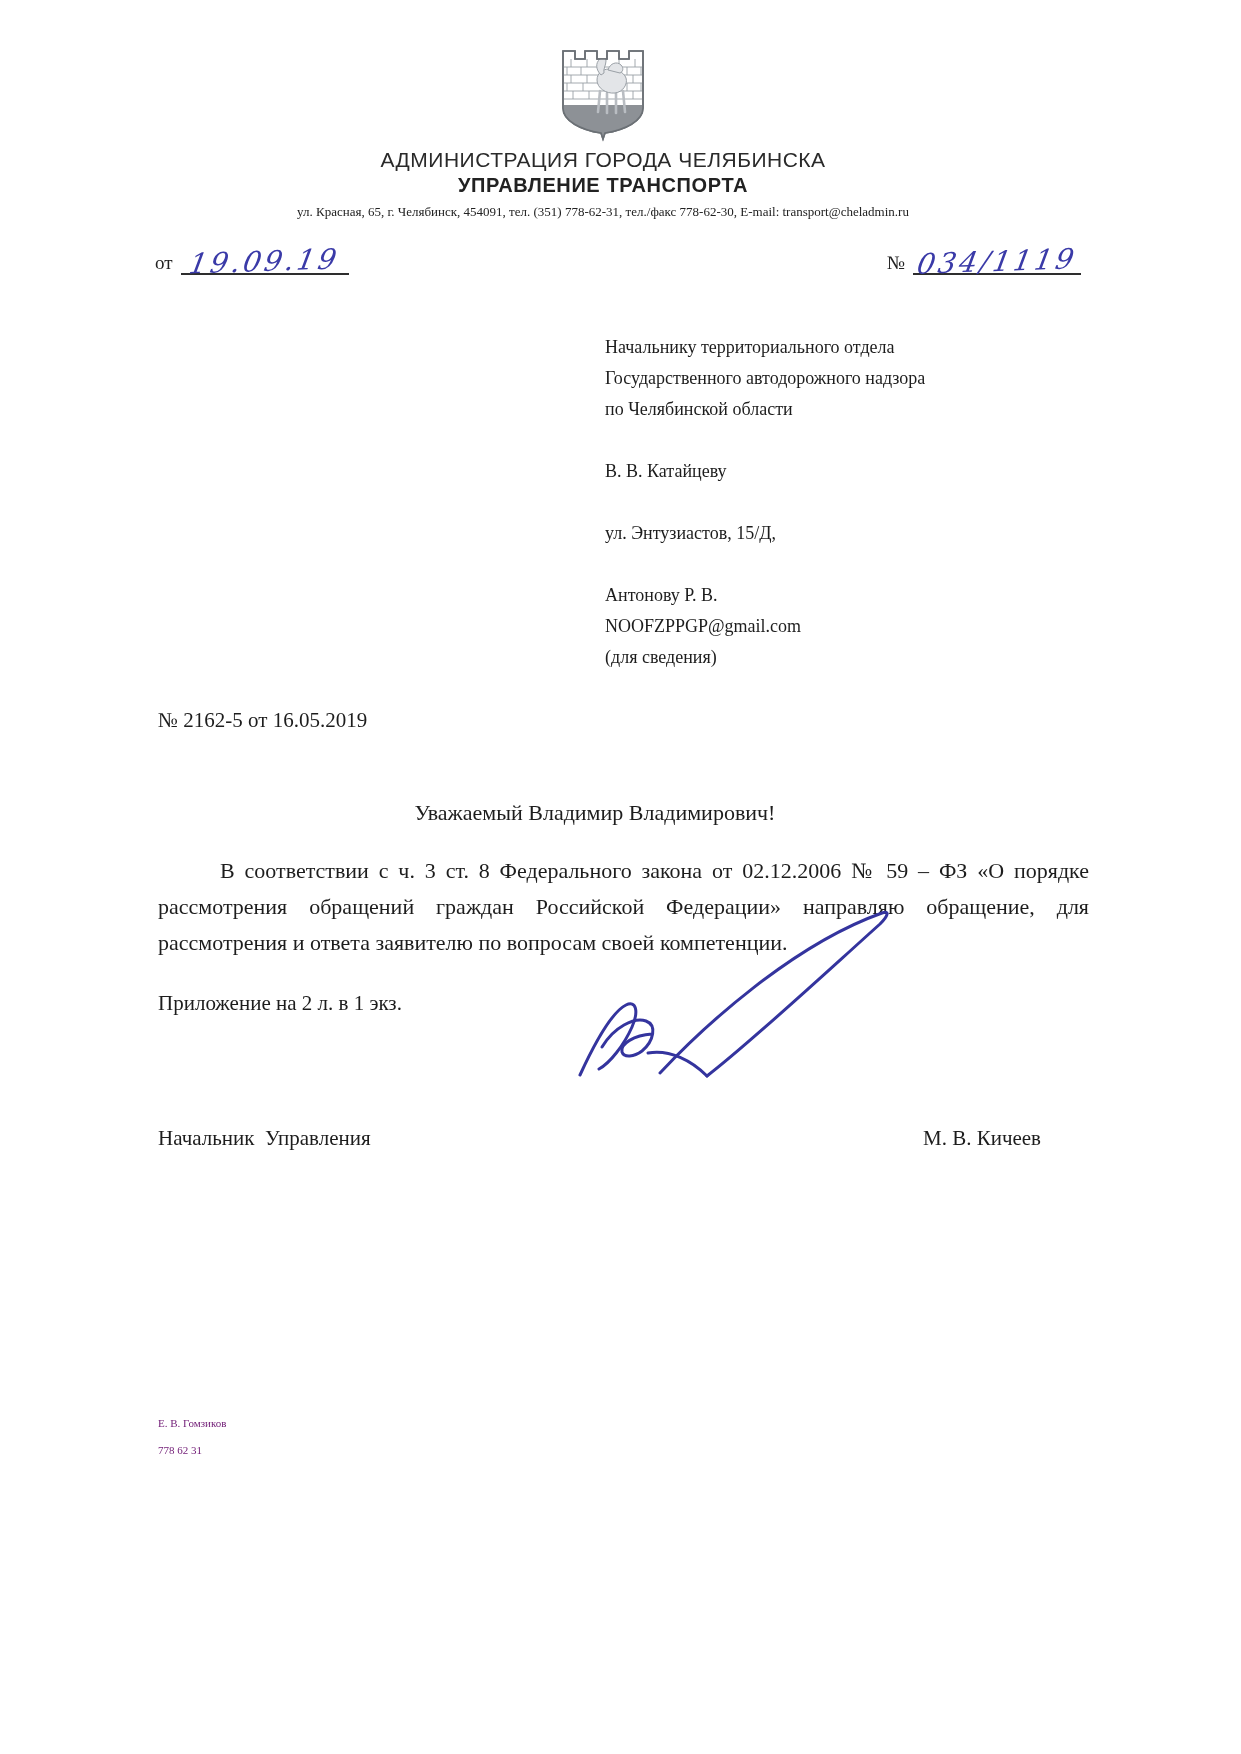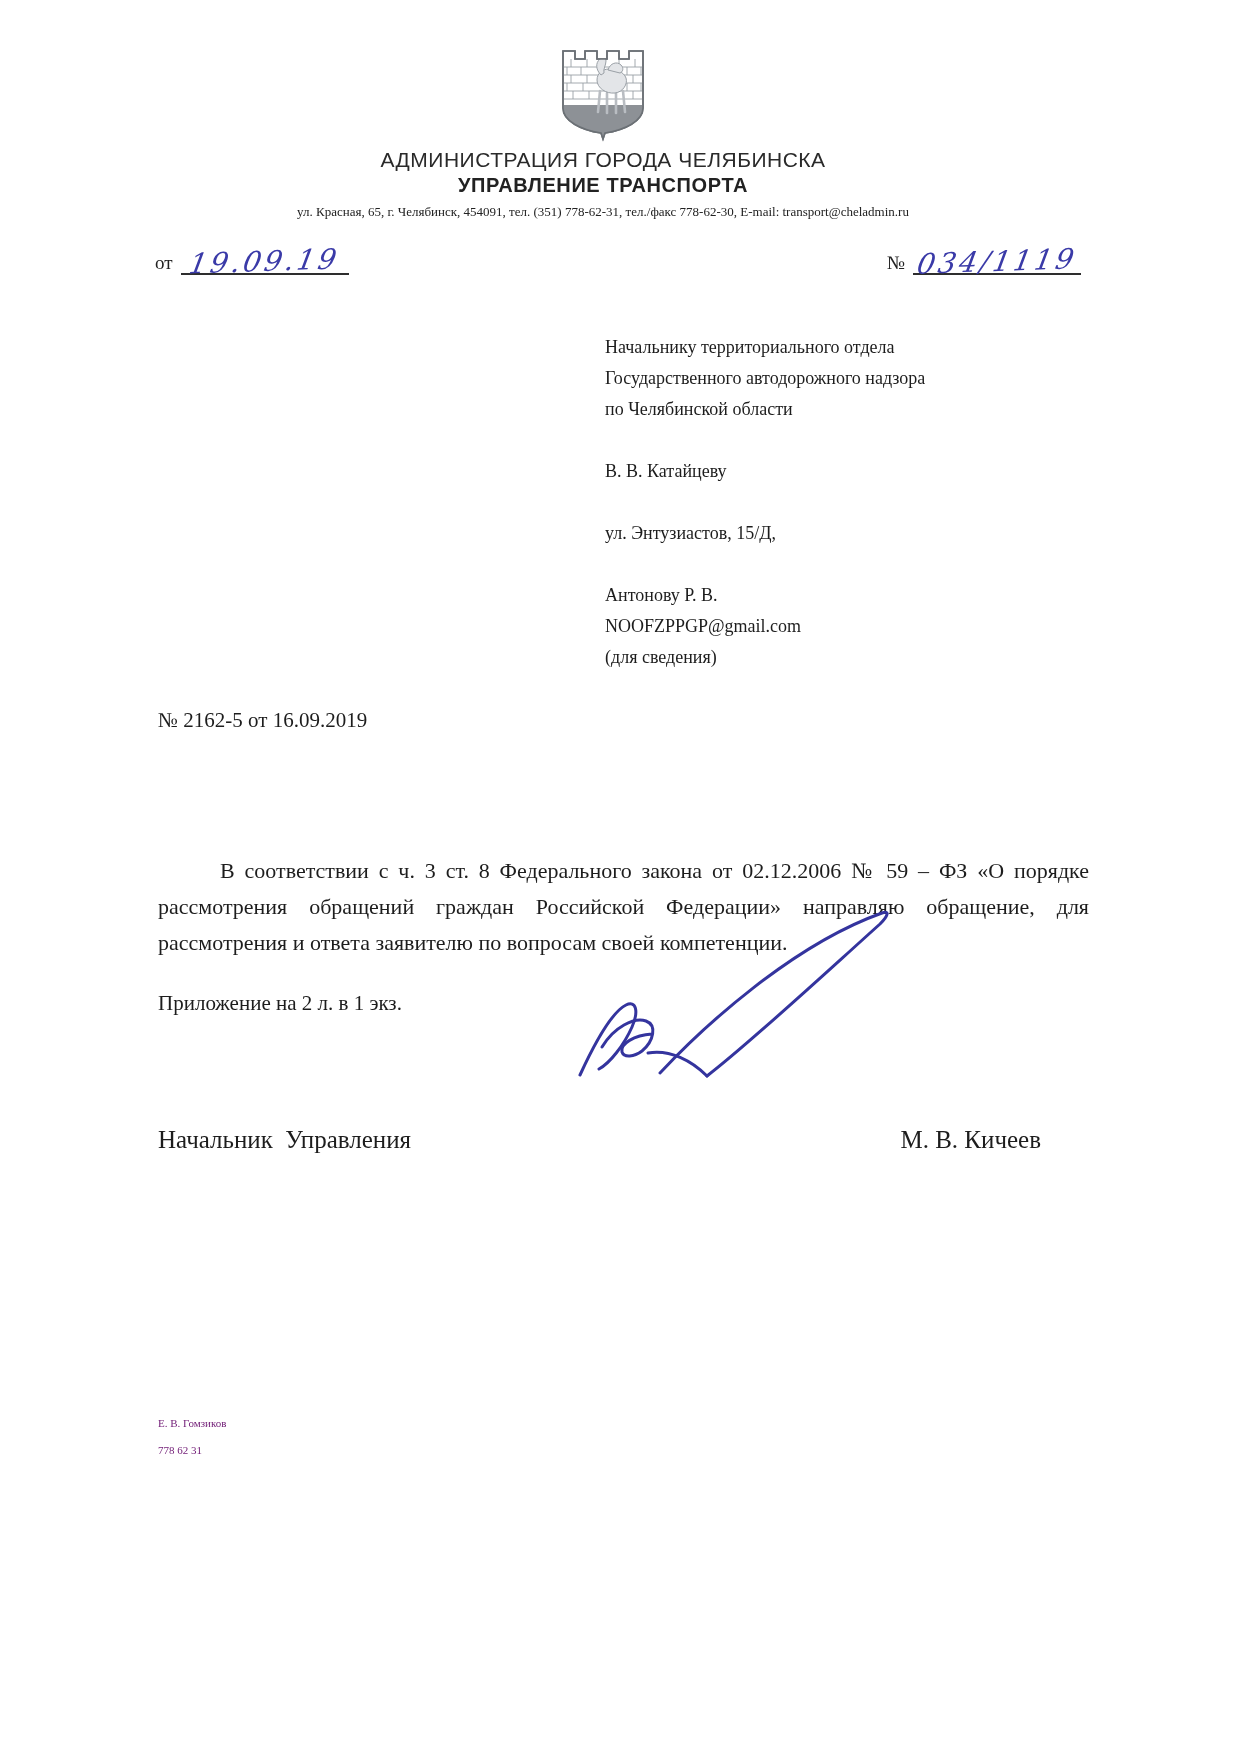--- a/index.html
+++ b/index.html
@@ -41,21 +41,21 @@
   
   .salutation{position:absolute;left:0;top:800px;width:1190px;text-align:center;font-size:22px;color:#1d1d1d;}
   
   .body-par{
     position:absolute;left:158px;right:152px;top:853px;
     font-size:22px;line-height:36px;
     text-align:justify;text-indent:62px;color:#1d1d1d;
   }
   .attachment{position:absolute;left:158px;top:991px;font-size:21px;color:#1d1d1d;}
   
-  .sig-row{position:absolute;left:158px;right:200px;top:1126px;display:flex;justify-content:space-between;align-items:baseline;font-size:25px;color:#1d1d1d;gap:20px;}
+  .sig-row{position:absolute;left:158px;right:200px;top:1126px;display:flex;justify-content:space-between;align-items:baseline;font-size:21px;color:#1d1d1d;gap:20px;}
   .sig-position{white-space:pre-wrap;}
   .signature-svg{position:absolute;left:552px;top:903px;width:360px;height:180px;}
   
   .footer{position:absolute;left:158px;top:1410px;font-size:11px;line-height:27px;color:#701a75;}
 </style>
 </head>
 <body>
 
 <div class="page">
 
@@ -133,22 +133,23 @@
     <div class="gap"></div>
     <div>В. В. Катайцеву</div>
     <div class="gap"></div>
     <div>ул. Энтузиастов, 15/Д,</div>
     <div class="gap"></div>
     <div>Антонову Р. В.</div>
     <div>NOOFZPPGP@gmail.com</div>
     <div>(для сведения)</div>
   </div>
 
-  <div class="outgoing-ref">№ 2162-5 от 16.09.2019</div>
+  <div class="outgoing-ref">№ 2162-5 от 16.05.2019</div>
 
+  <div class="salutation">Уважаемый Владимир Владимирович!</div>
 
   <div class="body-par">В соответствии с ч. 3 ст. 8 Федерального закона от 02.12.2006 № 59 – ФЗ «О порядке рассмотрения обращений граждан Российской Федерации» направляю обращение, для рассмотрения и ответа заявителю по вопросам своей компетенции.</div>
 
   <div class="attachment">Приложение на 2 л. в 1 экз.</div>
 
   <svg class="signature-svg" viewBox="0 0 360 180" xmlns="http://www.w3.org/2000/svg">
     <g fill="none" stroke="#34349e" stroke-width="3" stroke-linecap="round">
       <path d="M28,172 C45,135 62,108 74,102 C84,97 87,108 80,124 C72,142 58,160 47,166"></path>
       <path d="M50,144 C62,124 82,114 94,118 C105,122 102,138 90,148 C82,154 72,155 70,149 C68,141 82,132 100,131"></path>
       <path d="M108,170 C150,125 240,42 330,10 C338,7 336,13 328,21 C268,75 198,140 155,173"></path>

